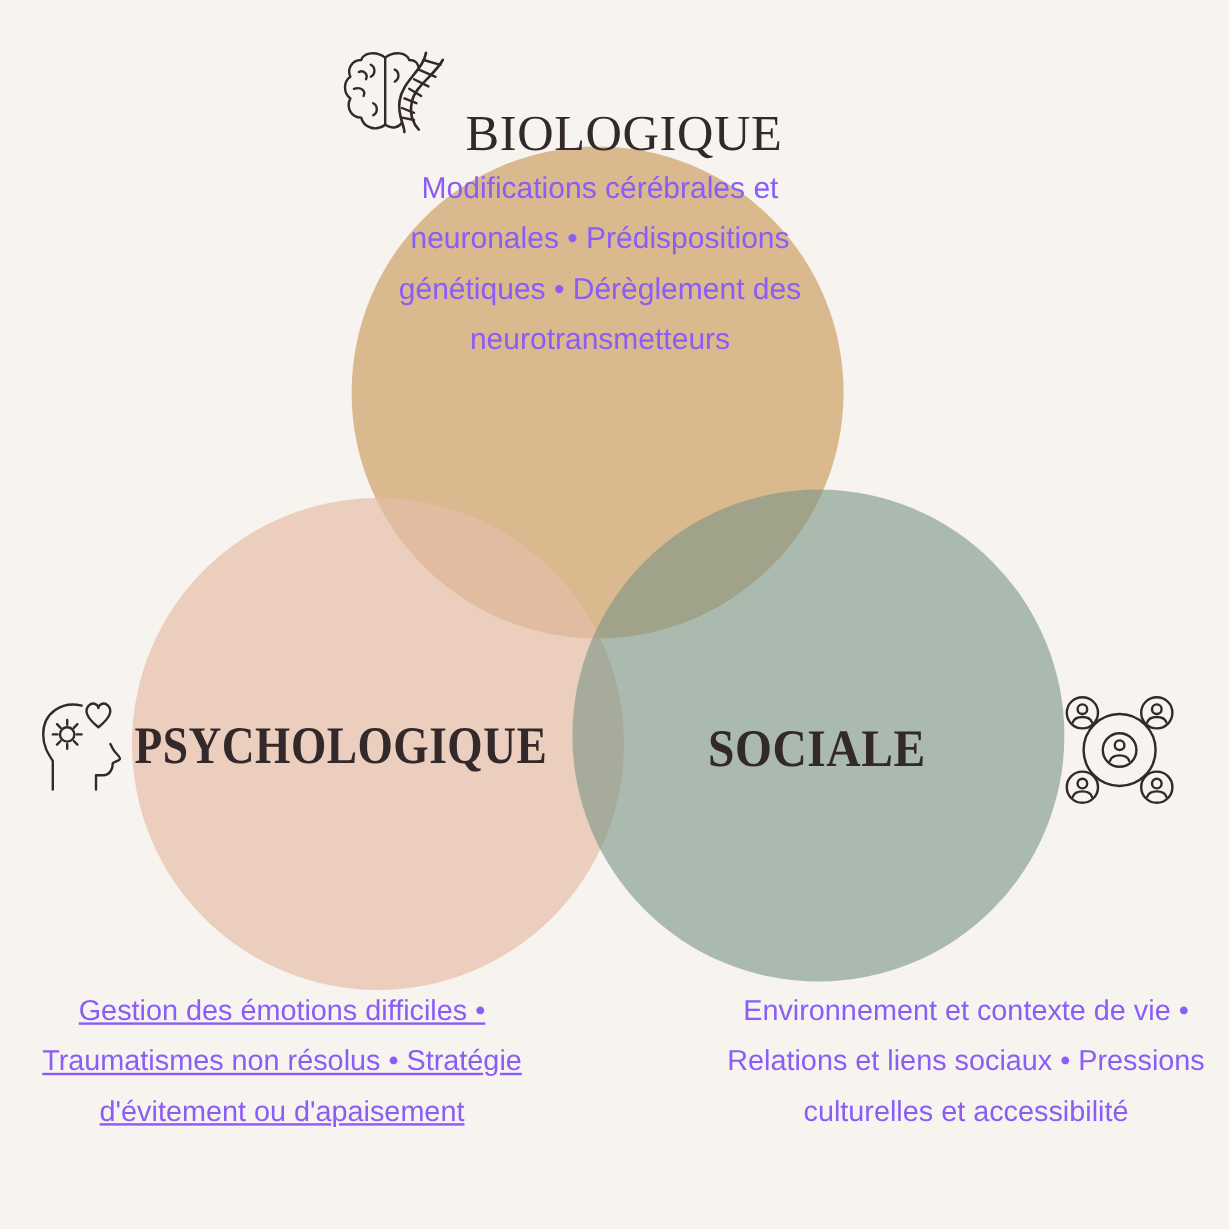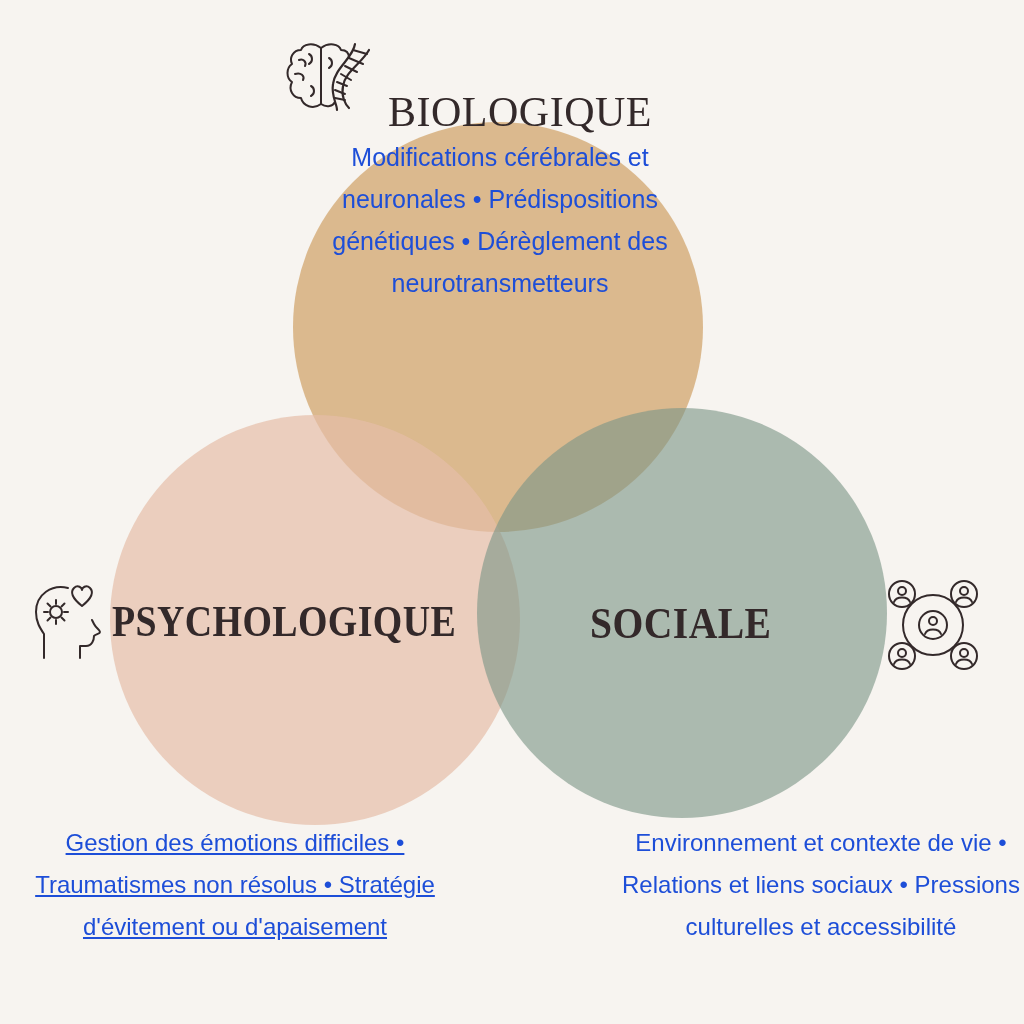--- a/index.html
+++ b/index.html
@@ -20,25 +20,25 @@
   .title {
     position: absolute; font-family: "Liberation Serif", "DejaVu Serif", serif;
     color: #33292a; letter-spacing: 0.5px; white-space: nowrap;
   }
   #title-bio { left: 388px; top: 52px; font-size: 42px; margin-top: 36px; }
   #title-psy { left: 112px; top: 596px; font-size: 44px; font-weight: bold; transform: scaleX(0.86); transform-origin: left center; }
   #title-soc { left: 590px; top: 598px; font-size: 44px; font-weight: bold; transform: scaleX(0.9); transform-origin: left center; }
 
   .desc {
     position: absolute; text-align: center; font-size: 24px; line-height: 42px;
-    color: #1d4ed8;
+    color: #8b5cf6;
   }
   #desc-bio { left: 330px; top: 136px; width: 340px; font-size: 25px; }
   #desc-psy { left: 20px; top: 822px; width: 430px; text-decoration: underline; }
-  #desc-soc { left: 605px; top: 822px; width: 400px; margin-left: 16px; }
+  #desc-soc { left: 605px; top: 822px; width: 400px; }
 
   .icon { position: absolute; }
   #icon-brain { left: 283px; top: 38px; width: 94px; height: 76px; }
   #icon-head  { left: 30px; top: 580px; width: 74px; height: 80px; }
   #icon-network { left: 886px; top: 578px; width: 94px; height: 94px; }
 </style>
 </head>
 <body>
 
 <div class="circle" id="c-bio"></div>

